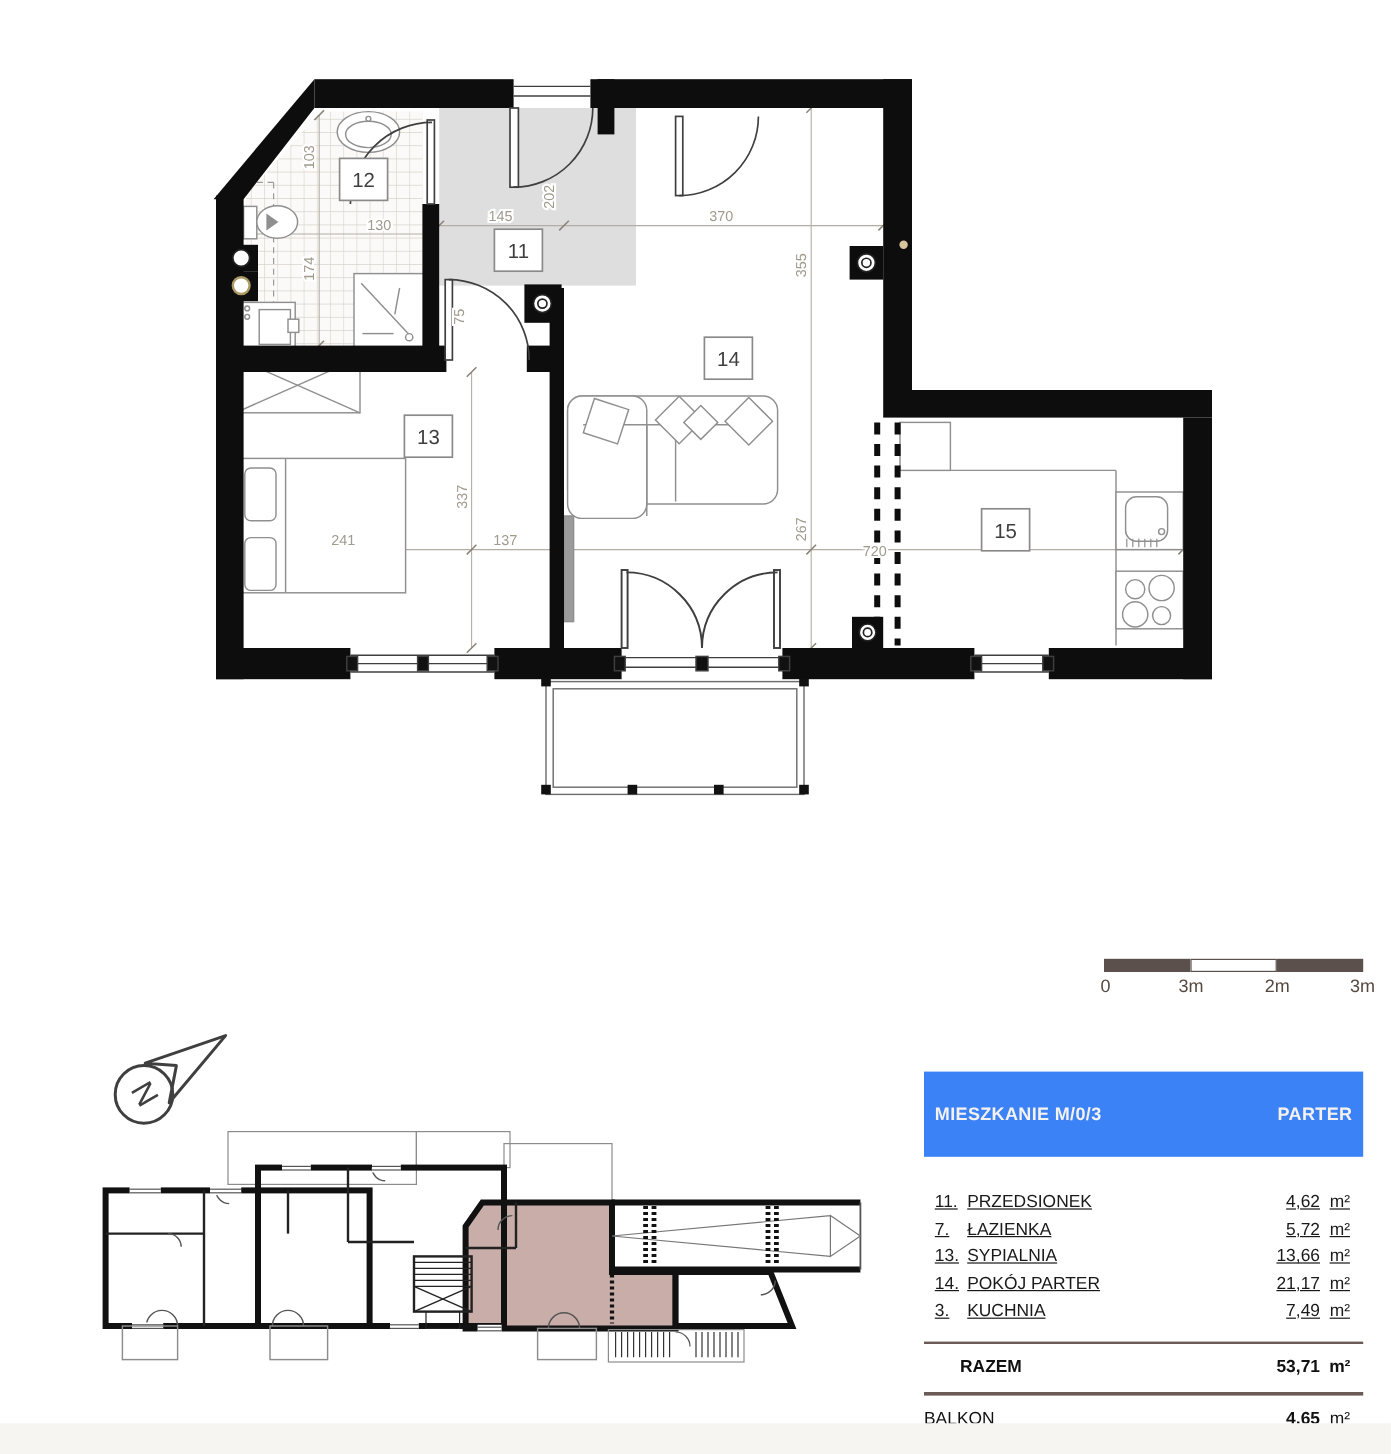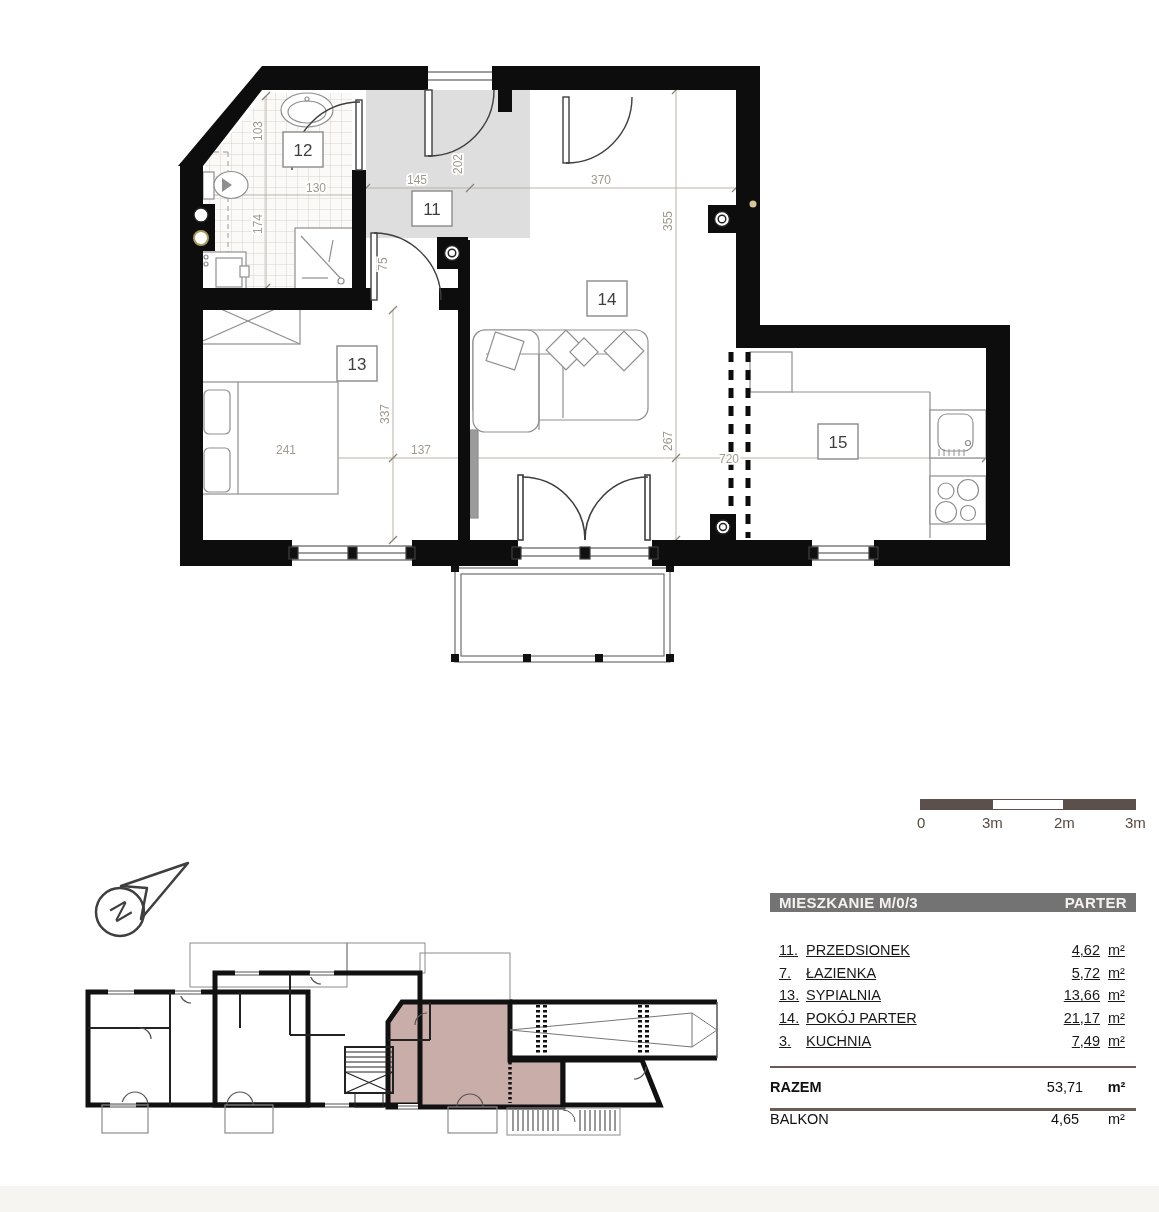--- a/index.html
+++ b/index.html
@@ -1,32 +1,32 @@
 <!DOCTYPE html>
 <html><head>
 <meta charset="utf-8">
 <style>
   html,body{margin:0;padding:0;background:#ffffff;width:1159px;height:1212px;
     font-family:"Liberation Sans",sans-serif;overflow:hidden;position:relative;}
   .abs{position:absolute;}
   
   #legend{left:770px;top:893px;width:366px;}
-  #legend .hdr{height:19px;background:#737373;color:#f4f1ef;font-size:15px;font-weight:bold;
-    display:flex;justify-content:space-between;align-items:center;padding:0 9px;letter-spacing:.3px;}
+  #legend .hdr{height:41px;background:#3b82f6;color:#f4f1ef;font-size:15px;font-weight:bold;
+    display:flex;justify-content:space-between;align-items:center;padding:15px 9px;letter-spacing:.3px;}
   #rows{margin-top:27px;}
   .lrow{display:grid;grid-template-columns:36px 1fr 70px 36px;height:22.6px;align-items:center;
     font-size:14.5px;color:#19191a;text-decoration:underline;}
   .lno{padding-left:9px;}
   .larea{text-align:right;}
   .lunit{text-align:center;padding-right:3px;}
   .divider{height:2.5px;background:#6b5b57;margin-top:14px;}
   .trow{display:grid;grid-template-columns:1fr 70px 36px;align-items:center;font-size:14.5px;color:#111;}
-  .trow .larea{font-weight:normal;text-align:center;}
-  #razem{margin-top:11px;font-weight:bold;}
-  #balkon{}
+  .trow .larea{font-weight:bold;}
+  #razem{margin-top:11px;font-weight:bold;margin-left:30px;}
+  #balkon{margin-top:12px;}
   
   #scalebar{left:920px;top:799px;width:216px;height:34px;}
   #scalebar .seg{position:absolute;top:0;height:11px;width:72px;box-sizing:border-box;}
   #scalebar .lab{position:absolute;top:15px;font-size:15px;color:#55493f;}
   
   svg text{font-family:"Liberation Sans",sans-serif;}
   .dim{fill:#a19a8e;font-size:12px;paint-order:stroke;stroke:#ffffff;stroke-width:3.5px;}
   .roomnum{fill:#3f3f3f;font-size:17px;}
 </style>
 </head>

